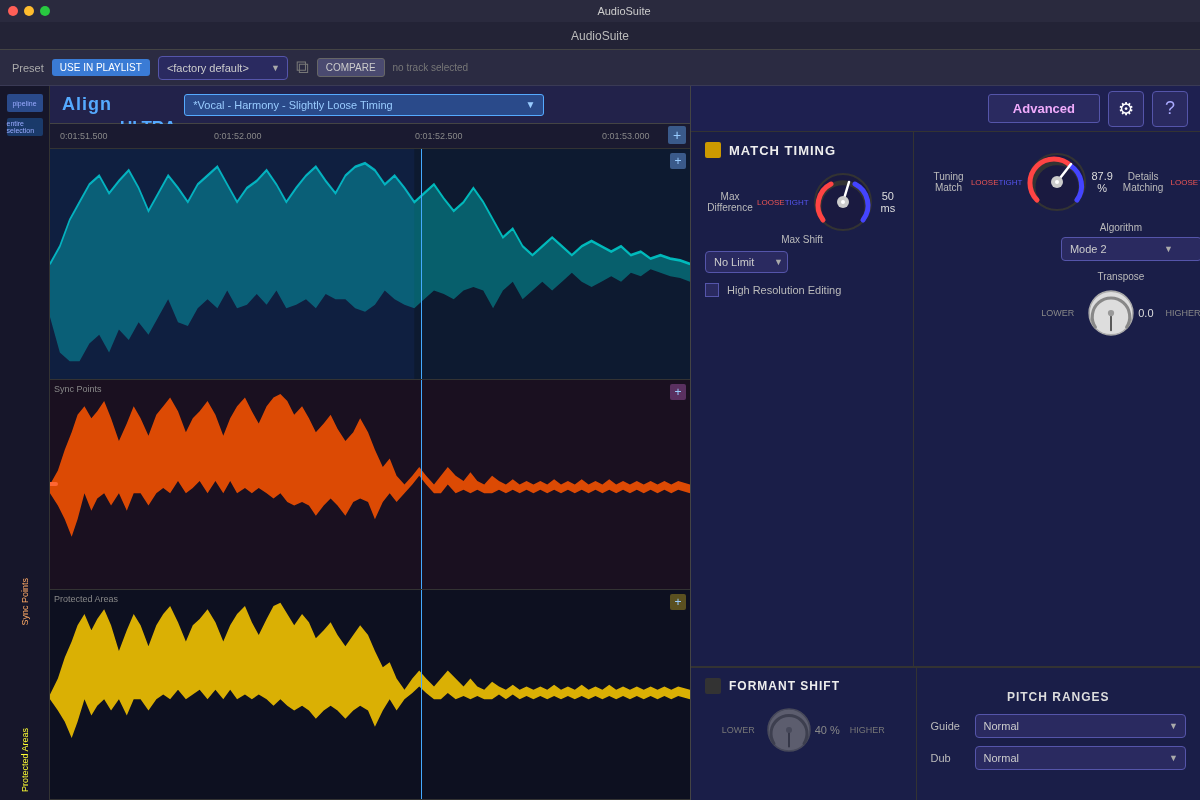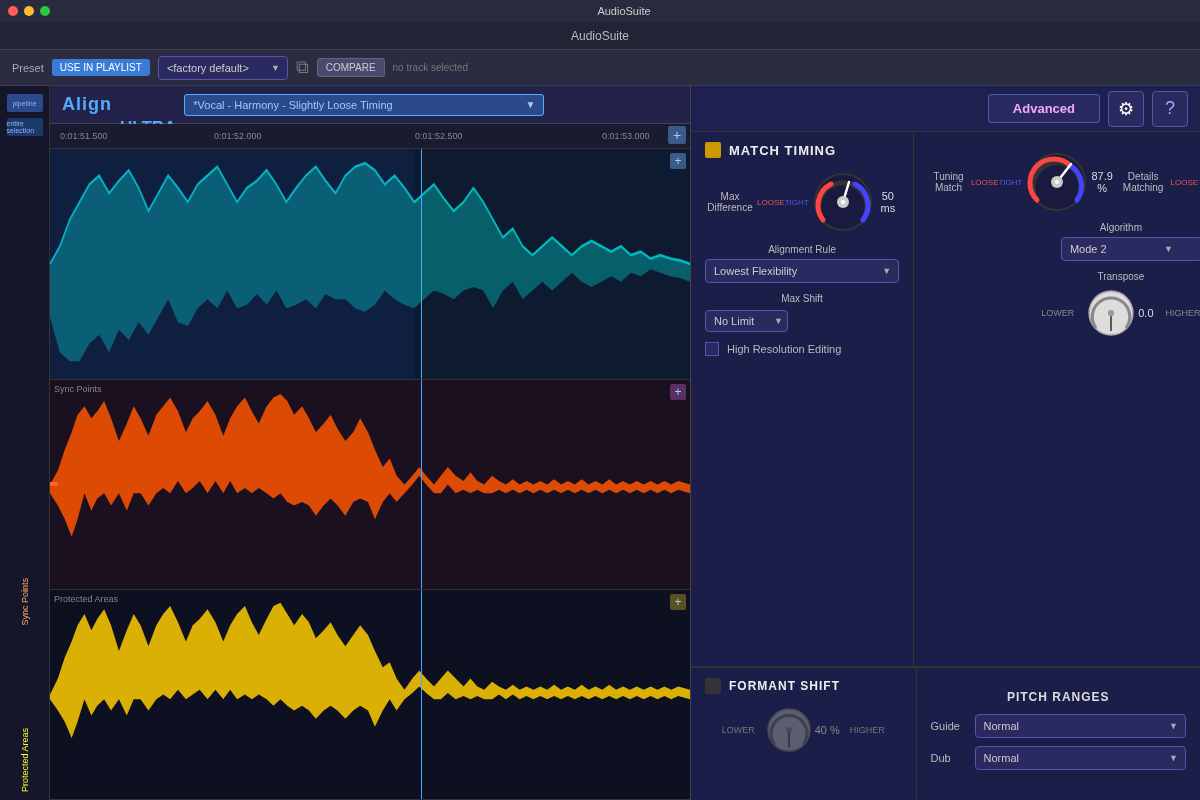--- a/index.html
+++ b/index.html
@@ -687,30 +687,20 @@
 
               <line x1="32" y1="32" x2="38" y2="12" stroke="white" stroke-width="2.5" stroke-linecap="round"></line>
               <circle cx="32" cy="32" r="6" fill="#ccc"></circle>
 
               <circle cx="32" cy="32" r="2" fill="white"></circle>
             </svg>
           </div>
           <div class="knob-value">50 ms</div>
         </div>
 
-        <div class="field-group" style="margin-top:10px">
-          <div class="field-label">Alignment Rule</div>
-          <div class="select-wrapper">
-            <select class="plugin-select">
-              <option>Lowest Flexibility</option>
-              <option>Medium Flexibility</option>
-              <option>Highest Flexibility</option>
-            </select>
-          </div>
-        </div>
 
         <div class="field-group">
           <div class="field-label">Max Shift</div>
           <div class="max-shift-row">
             <div style="position:relative;display:inline-block">
               <select class="max-shift-select" style="padding-right:22px">
                 <option>No Limit</option>
                 <option>1 second</option>
                 <option>2 seconds</option>
                 <option>500 ms</option>

